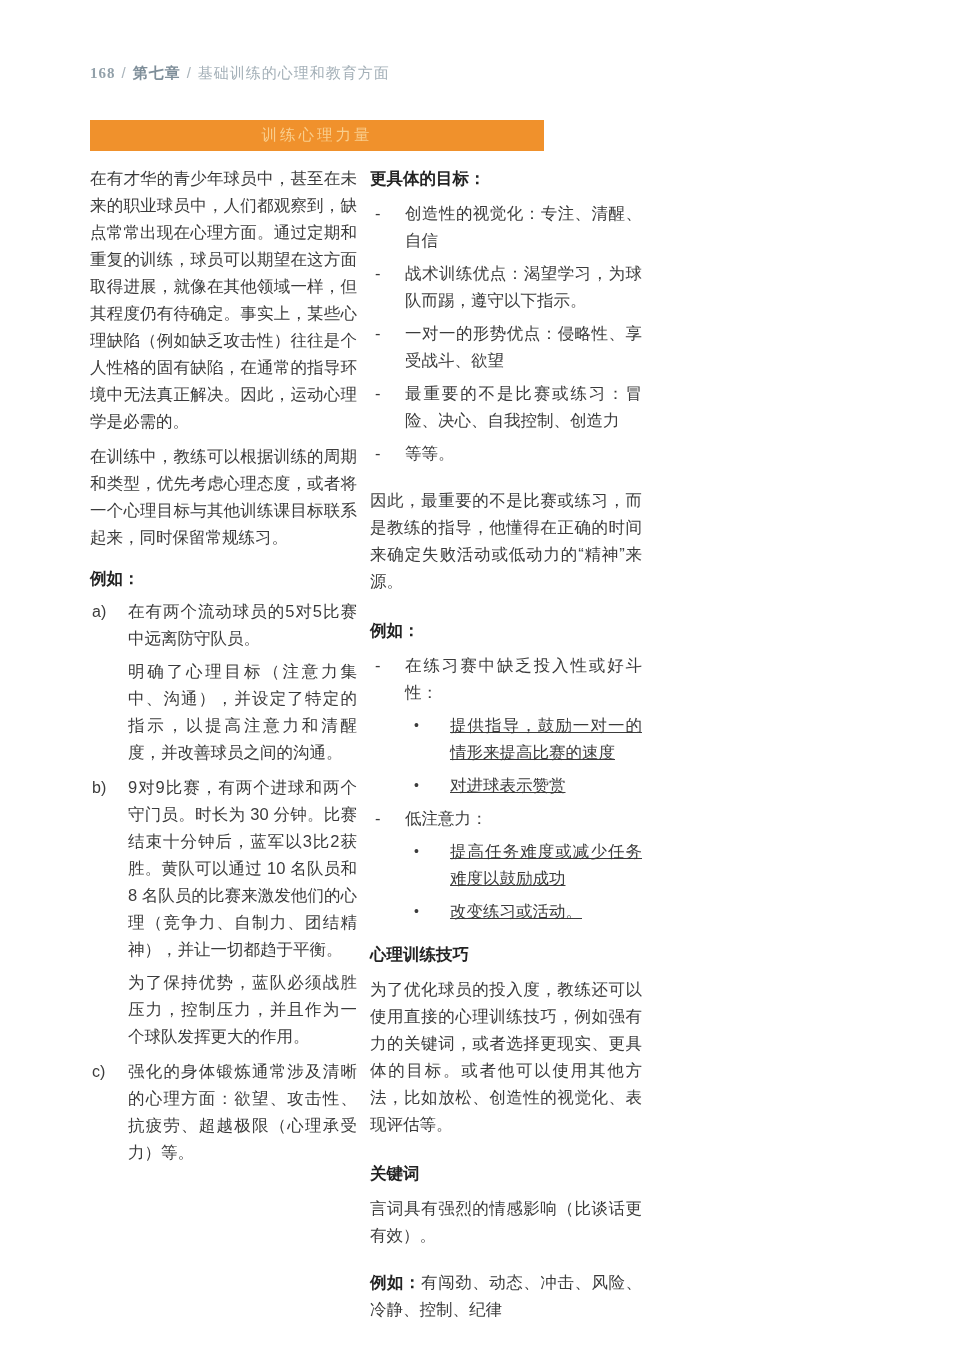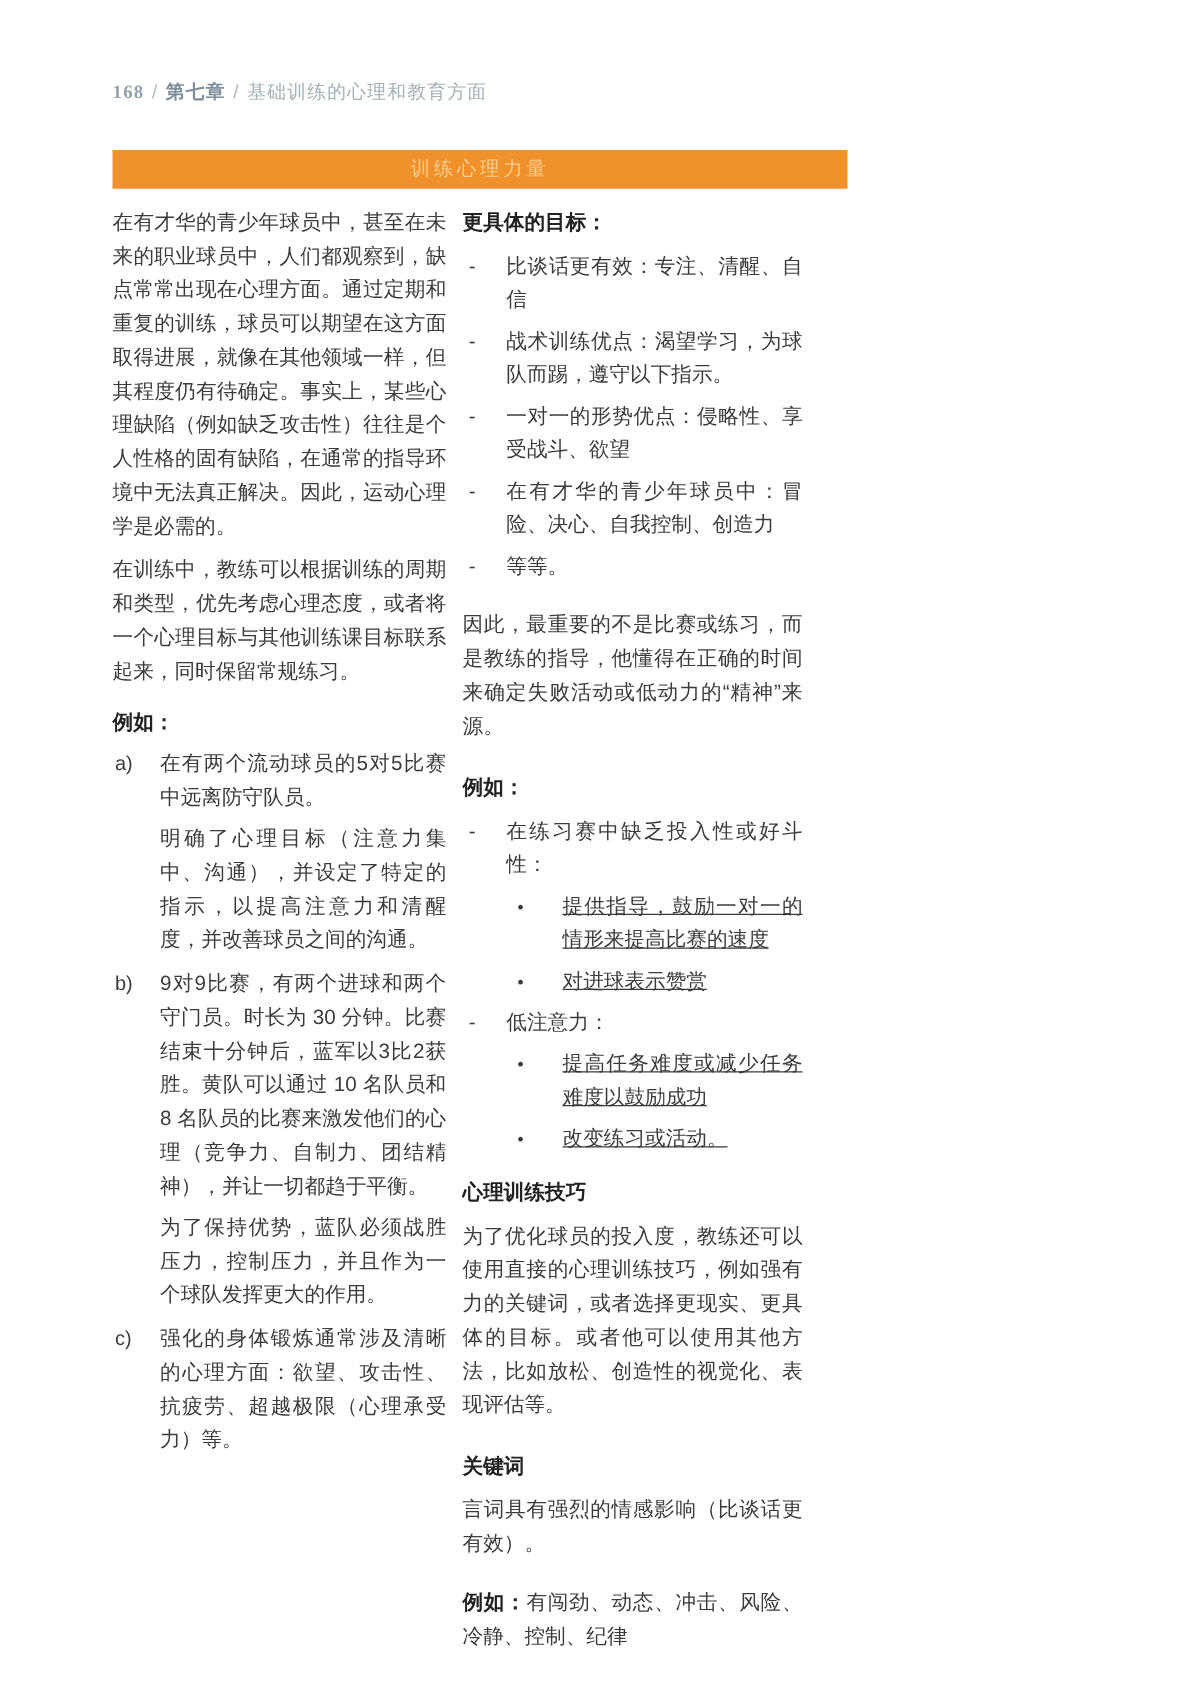--- a/index.html
+++ b/index.html
@@ -33,21 +33,21 @@
   }
   .running-header .pg-num { color: #93a1aa; font-weight: bold; font-family: Liberation Serif, serif; }
   .running-header .slash { color: #a8b3ba; padding: 0 6px; }
   .running-header .chapter { color: #7e8e99; font-weight: bold; }
   .running-header .doc-title { color: #a4b0b8; }
   
   .banner {
     position: absolute;
     left: 90px;
     top: 120px;
-    width: 588px;
+    width: 454px;
     height: 31px;
     background: #f0912c;
     display: flex;
     align-items: center;
     justify-content: center;
     font-size: 15.5px;
     letter-spacing: 3px;
     color: #f9ce8d;
   }
   
@@ -167,39 +167,39 @@
         </div>
       </div>
     </div>
 
     <div class="col-right">
       <p class="heading h-sources">更具体的目标：</p>
 
       <div class="dash-item">
         <span class="dash-marker">-</span>
         <div class="dash-body">
-            <p class="para">比谈话更有效：专注、清醒、自信</p>
+            <p class="para">创造性的视觉化：专注、清醒、自信</p>
           </div>
       </div>
       <div class="dash-item">
         <span class="dash-marker">-</span>
         <div class="dash-body">
             <p class="para">战术训练优点：渴望学习，为球队而踢，遵守以下指示。</p>
           </div>
       </div>
       <div class="dash-item">
         <span class="dash-marker">-</span>
         <div class="dash-body">
             <p class="para">一对一的形势优点：侵略性、享受战斗、欲望</p>
           </div>
       </div>
       <div class="dash-item">
         <span class="dash-marker">-</span>
         <div class="dash-body">
-            <p class="para">在有才华的青少年球员中：冒险、决心、自我控制、创造力</p>
+            <p class="para">最重要的不是比赛或练习：冒险、决心、自我控制、创造力</p>
           </div>
       </div>
       <div class="dash-item">
         <span class="dash-marker">-</span>
         <div class="dash-body">
             <p class="para">等等。</p>
           </div>
       </div>
 
       <div class="para-group">

